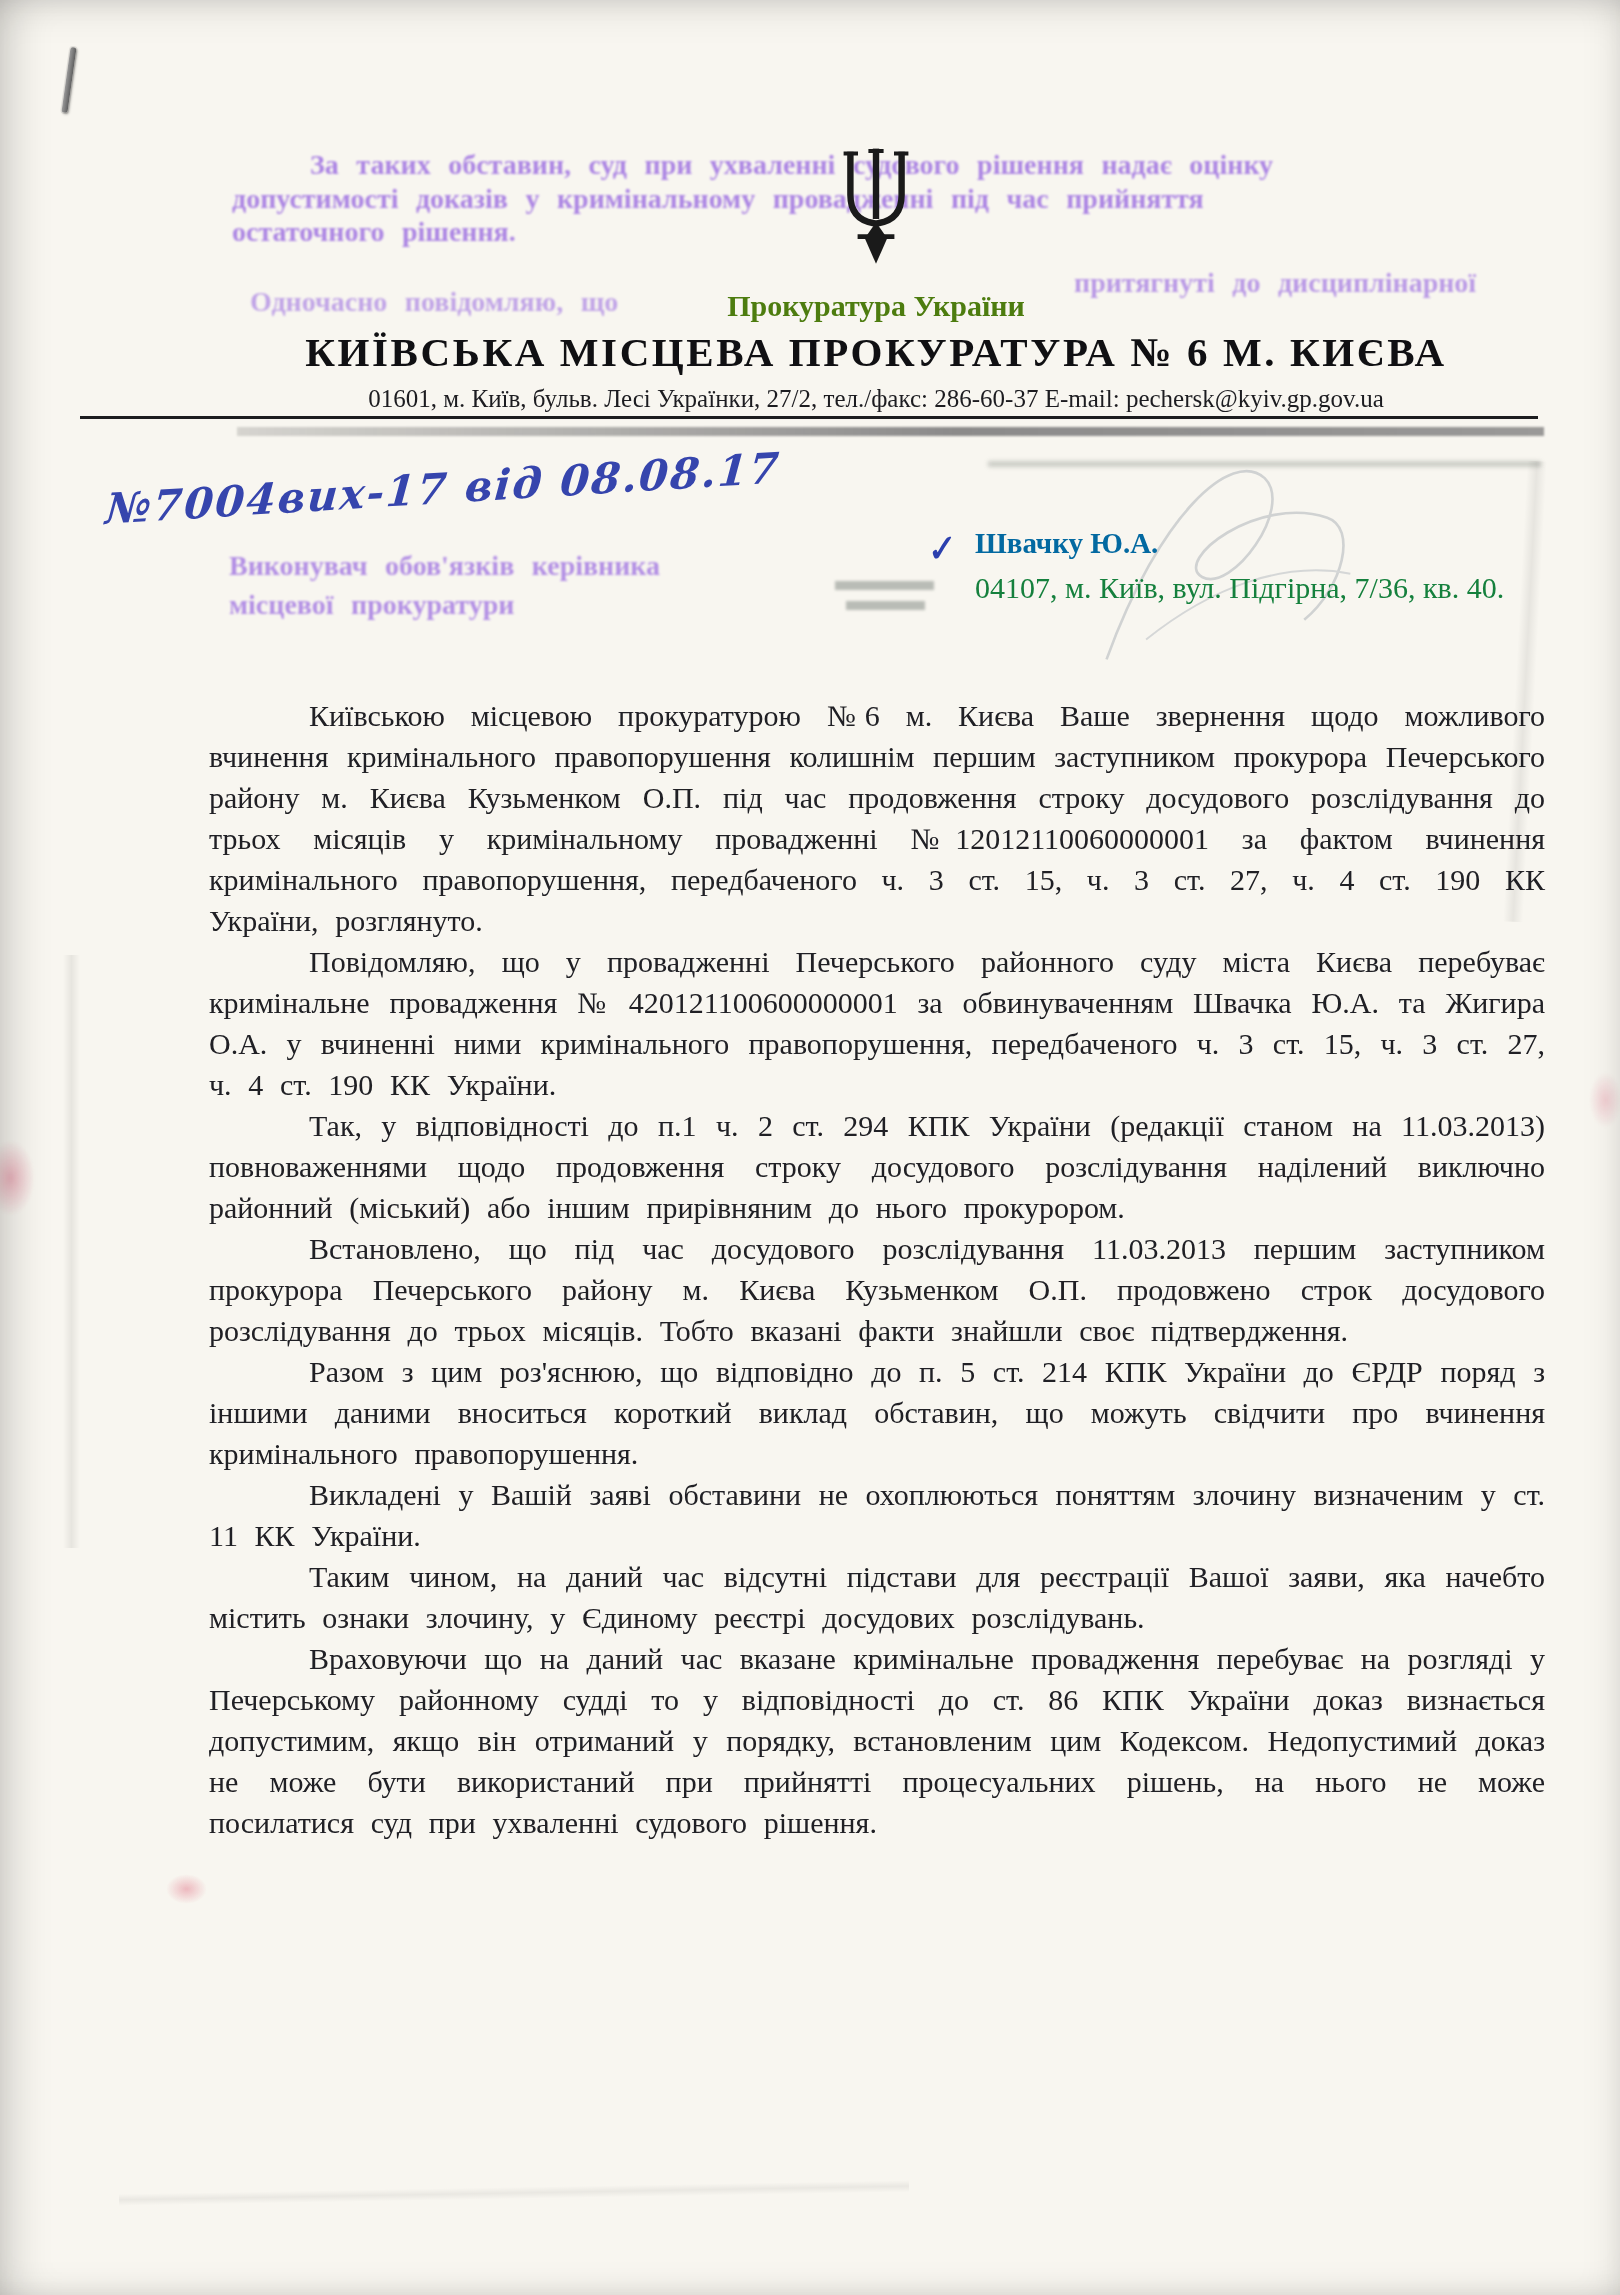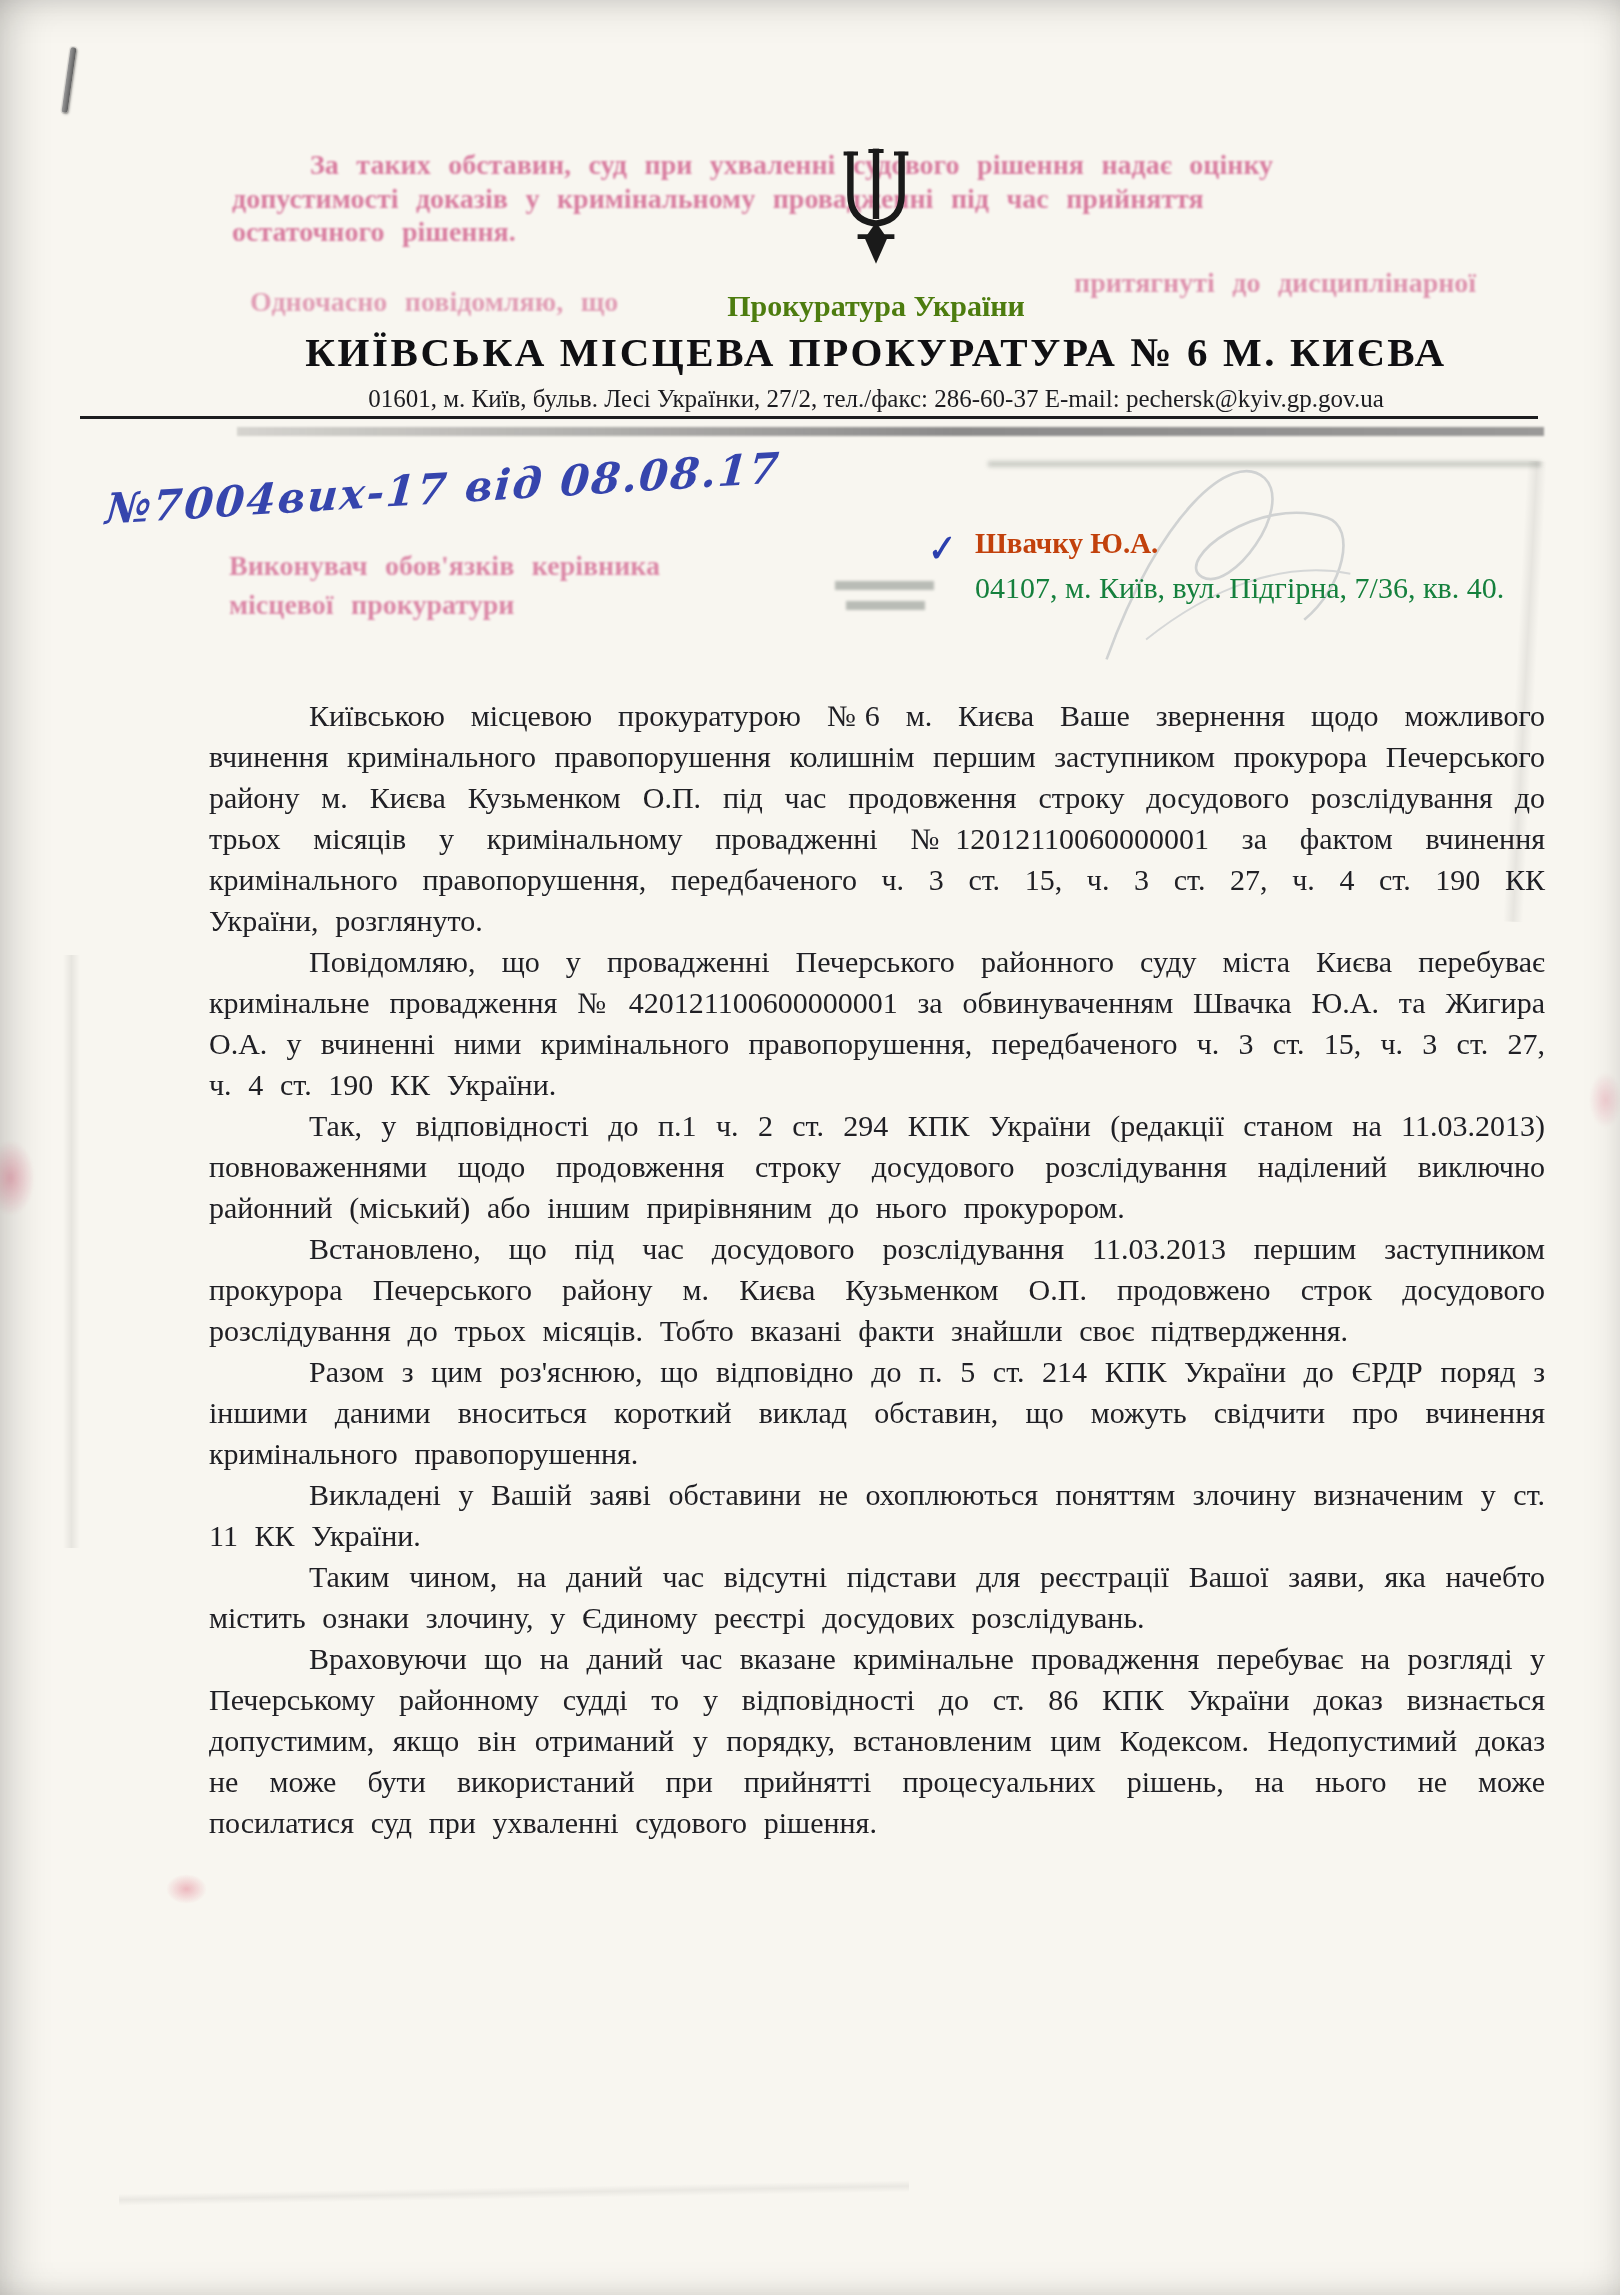--- a/index.html
+++ b/index.html
@@ -33,21 +33,21 @@
     position:absolute; left:66px; top:47px; width:6px; height:66px; z-index:40;
     background:linear-gradient(90deg,#9a9a9a,#5f5f5f);
     border-radius:2.6px; transform:rotate(8deg);
     box-shadow:1.3px 1.3px 2.6px rgba(0,0,0,.35), 0 0 0 1.3px rgba(0,0,0,.08);
   }
 
   
   .ghost{
     position:absolute; z-index:1;
     font-weight:bold; font-size:28px; line-height:33px;
-    color:#be185d; opacity:.55; filter:blur(0.9px);
+    color:#6d28d9; opacity:.55; filter:blur(0.9px);
     word-spacing:10.5px; white-space:nowrap;
   }
   .g1{ left:310px; top:148px; }
   .g2{ left:232px; top:182px; }
   .g3{ left:232px; top:215px; }
   .g4{ left:250px; top:285px; opacity:.4; }
   .g5{ left:1074px; top:266px; opacity:.45; }
   .g6{ left:229px; top:549px; opacity:.5; }
   .g7{ left:229px; top:588px; opacity:.5;text-align:right; }
   .ghost-band{
@@ -93,21 +93,21 @@
     opacity:.92;
   }
 
   
   .recipient{ position:absolute; left:975px; top:527px; z-index:10; }
   .check{
     position:absolute; left:-47px; top:1.3px;
     color:#2b3fae; font-size:34px; font-weight:bold;
     transform:rotate(-10deg) skewX(-10deg);
   }
-  .r-name{ font-weight:bold; font-size:29px; color:#c2410c; }
+  .r-name{ font-weight:bold; font-size:29px; color:#0369a1; }
   .r-addr{ margin-top:10.5px; font-size:30px; color:#15803d; }
 
   
   .body-text{
     position:absolute; left:209px; top:695px; width:1336px; z-index:10;
     font-size:30px; line-height:41px; color:#202025;
     text-align:justify; word-spacing:9.2px;
   }
   .body-text p{ margin:0; text-indent:100px; }
 </style>

